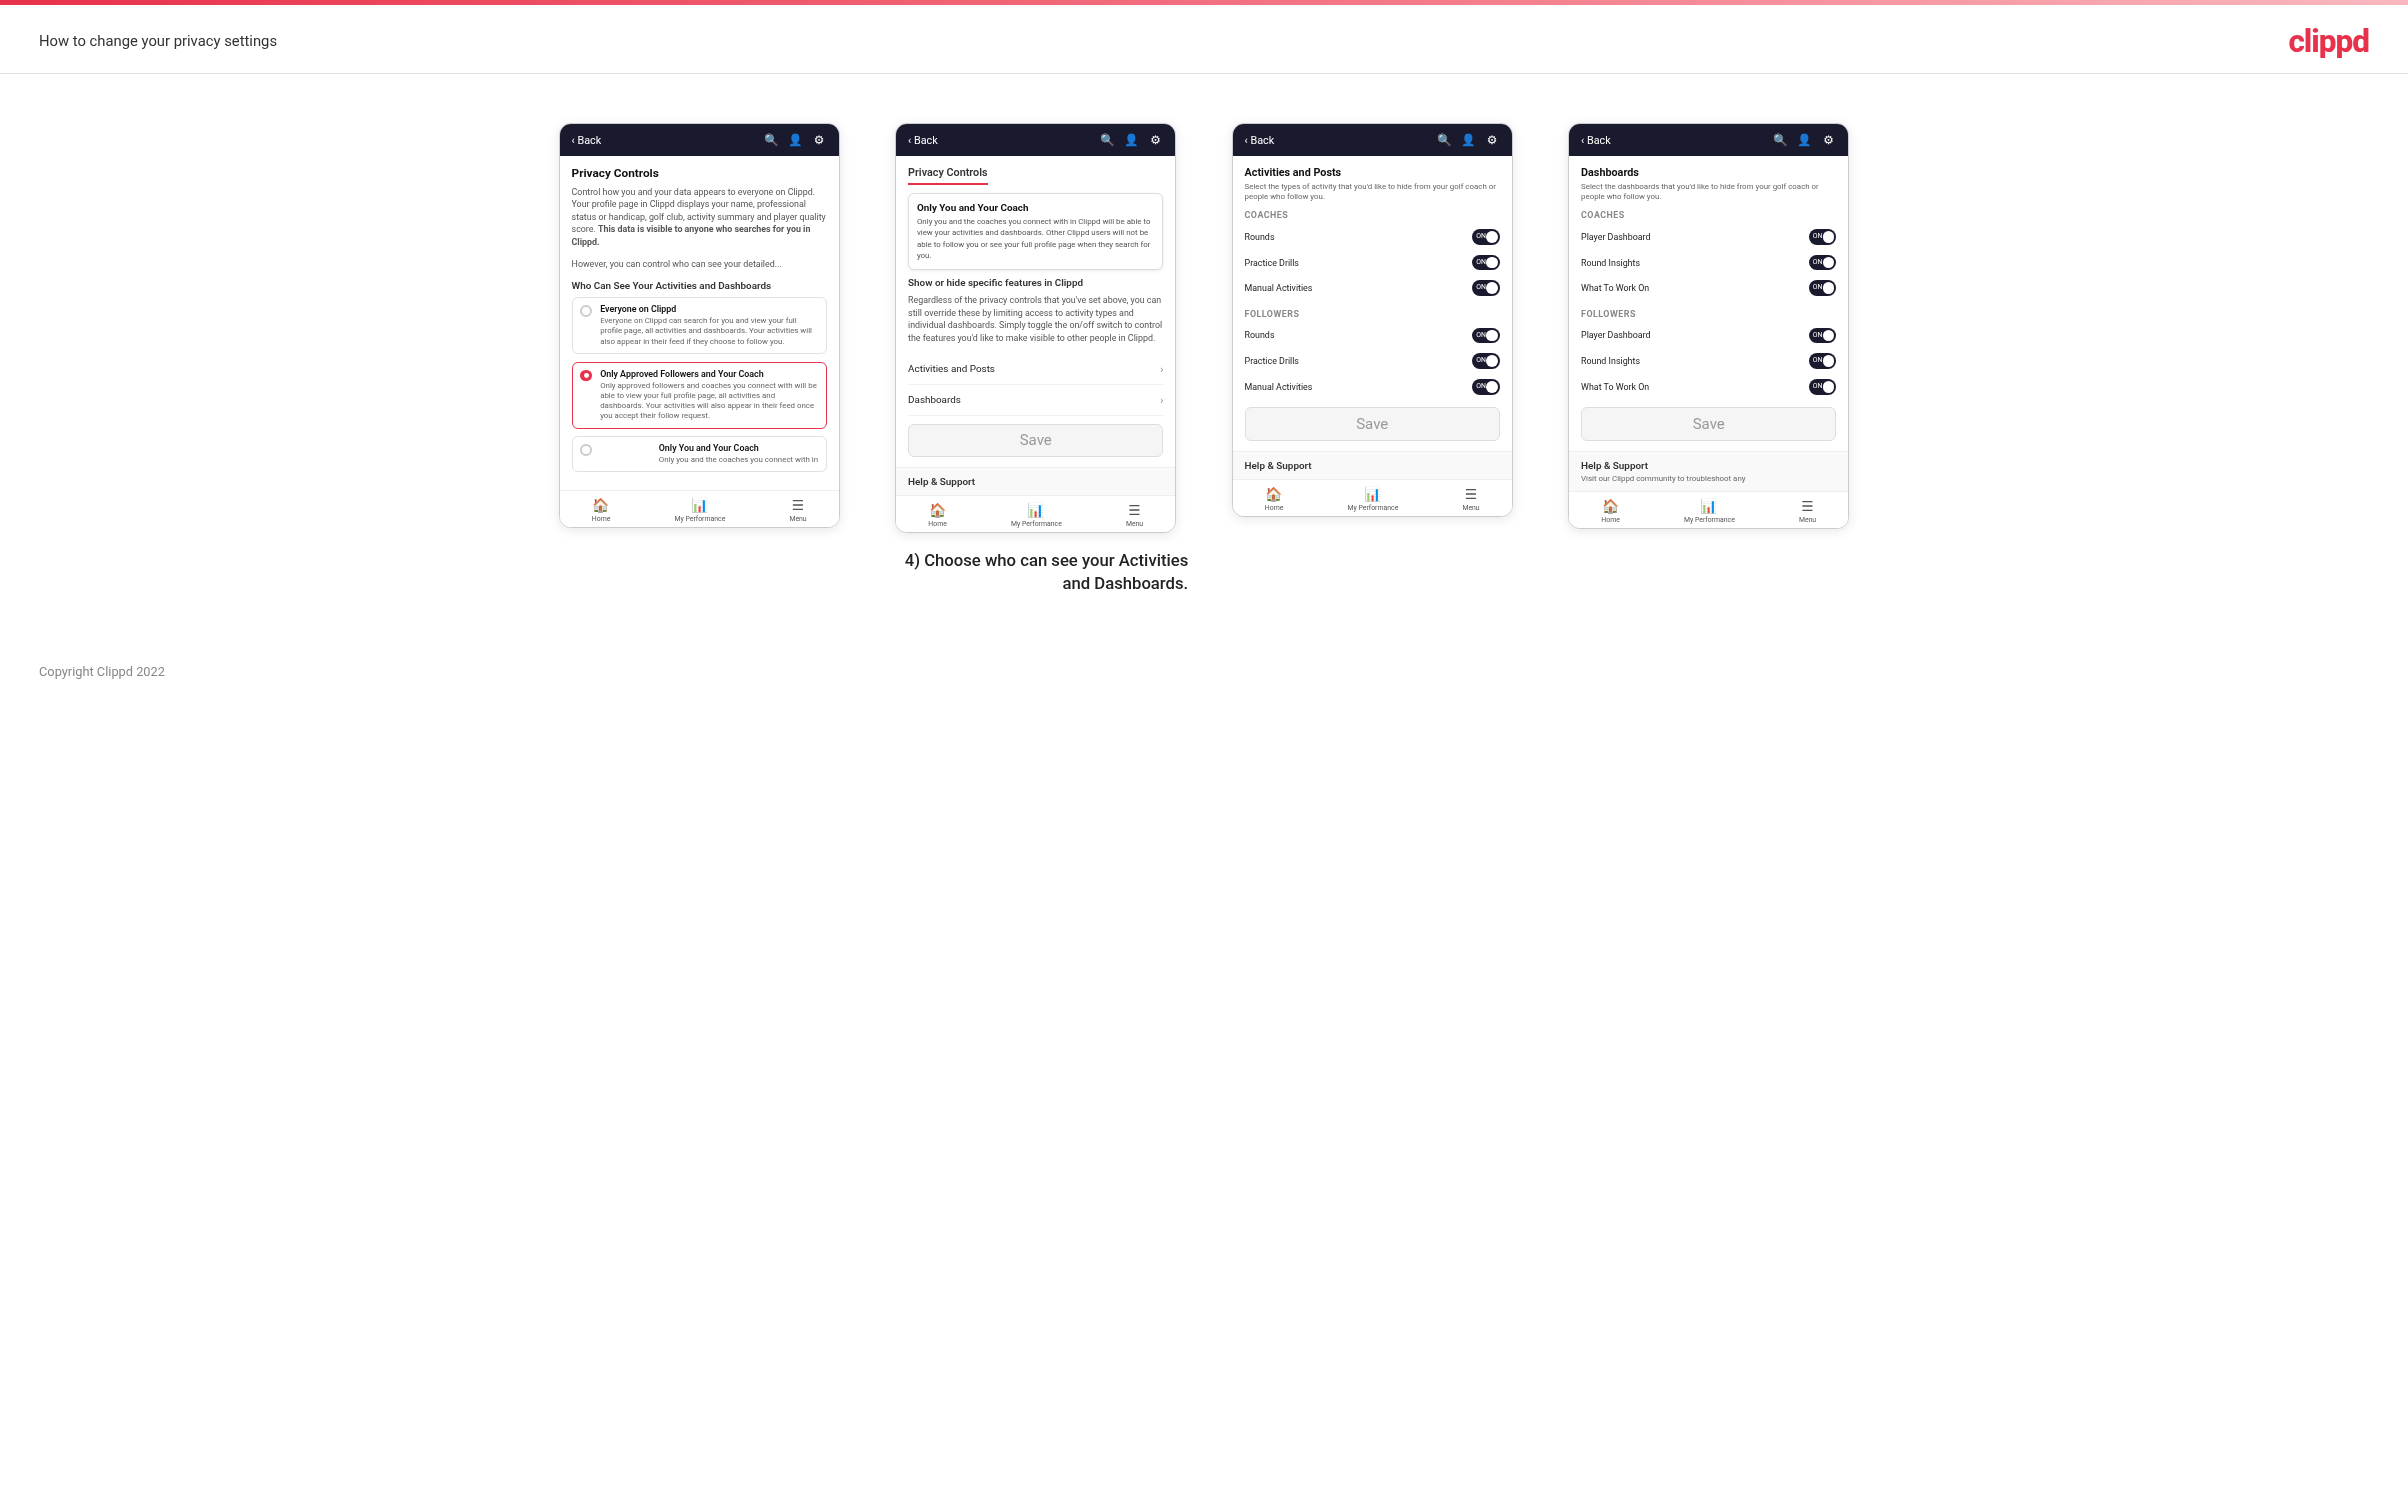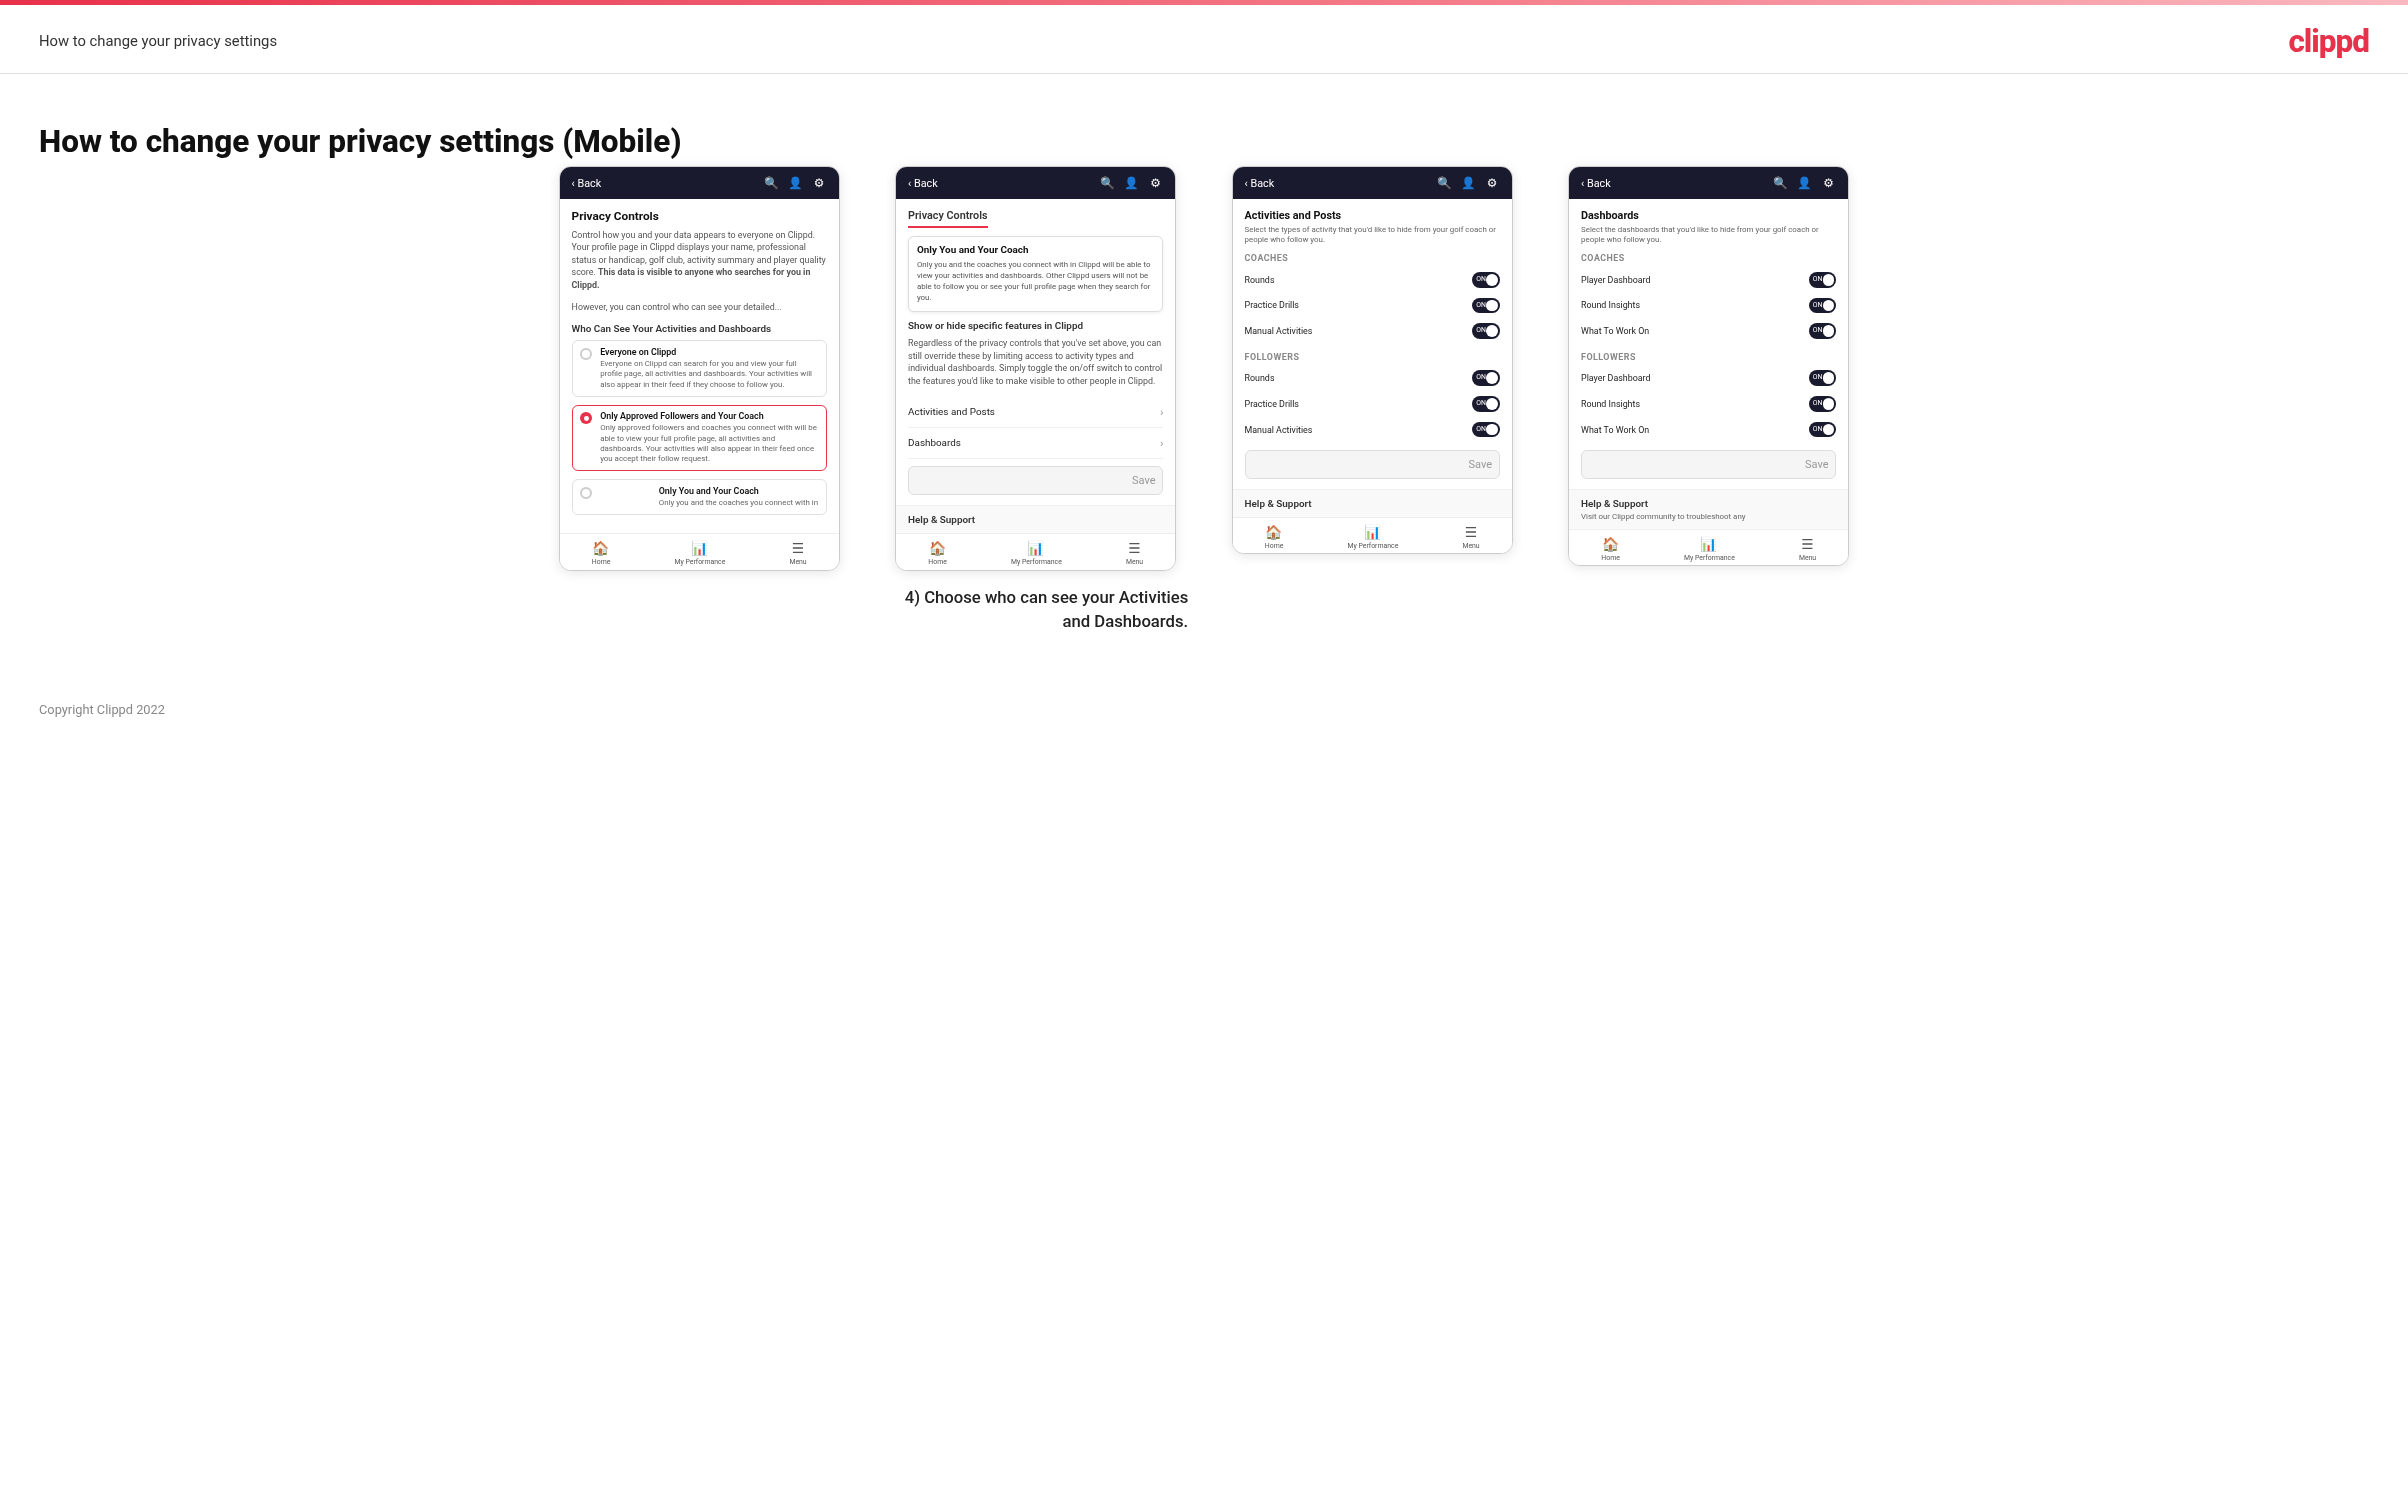--- a/index.html
+++ b/index.html
@@ -238,22 +238,22 @@
       font-size: 11.8px;
     }
 
     
     .save-btn {
       width: 100%;
       padding: 6.9px;
       background: #f5f5f5;
       border: 1px solid #ddd;
       border-radius: 5.9px;
-      text-align: right;
-      font-size: 11px;
+      text-align: center;
+      font-size: 15px;
       color: #999;
       margin-top: 7.9px;
     }
 
     
     .help-support {
       padding: 7.9px 11.8px;
       background: #f9f9f9;
       border-top: 1px solid #eee;
     }
@@ -377,21 +377,20 @@
 <body>
 
 <div class="gradient-bar"></div>
 
 <div class="header">
   <span class="header-title">How to change your privacy settings</span>
   <span class="logo">clippd</span>
 </div>
 
 <div class="main">
-  <h1 class="page-heading">How to change your privacy settings (Mobile)</h1>
 
   <div class="screenshots-row">
 
     <div class="screenshot-group">
       <div class="mobile-frame">
 
         <div class="mobile-nav">
           <div class="mobile-nav-back">‹ Back</div>
           <div class="mobile-nav-icons">
             <div class="mobile-nav-icon">🔍</div>

